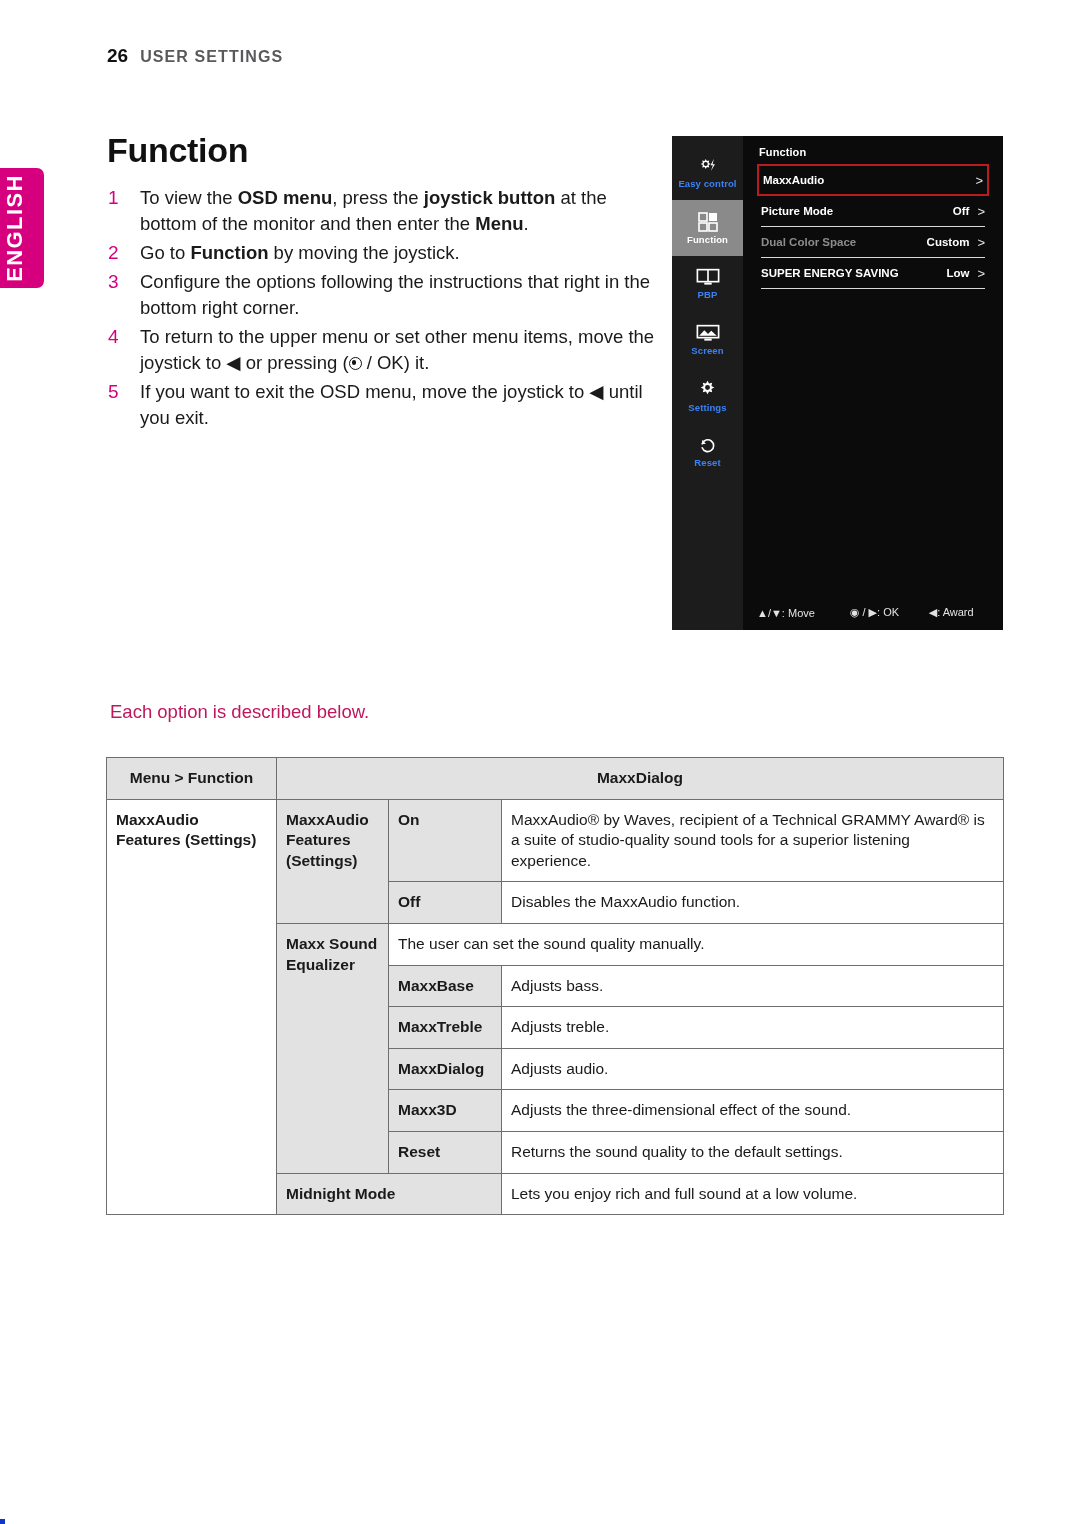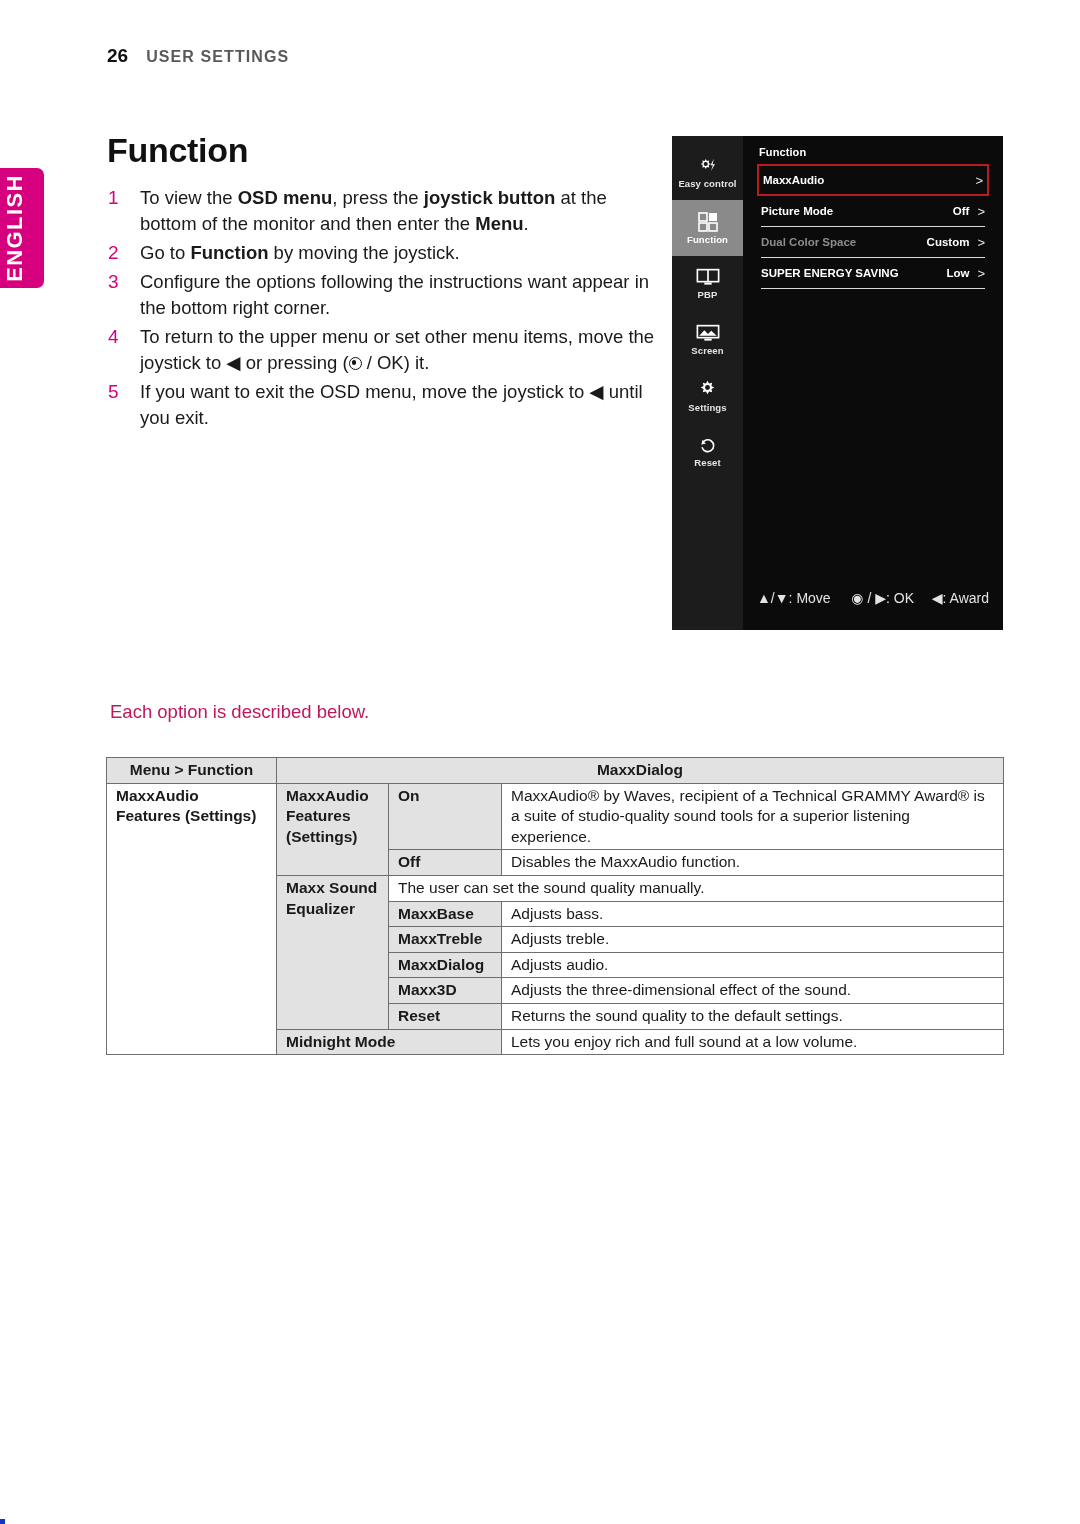--- a/index.html
+++ b/index.html
@@ -39,21 +39,21 @@
     letter-spacing: 1.4px;
   }
 
   
   .page-header {
     position: absolute;
     left: 107px;
     top: 45px;
     display: flex;
     align-items: baseline;
-    gap: 18px;
+    gap: 12px;
   }
   .page-num {
     font-size: 19px;
     font-weight: 700;
     color: #111;
   }
   .page-section {
     font-size: 16px;
     font-weight: 700;
     color: #58595b;
@@ -119,21 +119,21 @@
     padding-top: 8px;
     box-sizing: border-box;
   }
   .rail-item {
     height: 56px;
     display: flex;
     flex-direction: column;
     align-items: center;
     justify-content: center;
     gap: 3px;
-    color: #e5e5e5;
+    color: #3b82f6;
   }
   .rail-item.active {
     background: #8a8a8a;
     color: #ffffff;
   }
   .rail-label {
     font-size: 9.5px;
     font-weight: 700;
     letter-spacing: 0.1px;
     line-height: 1;
@@ -181,26 +181,25 @@
   .osd-divider {
     height: 1px;
     background: #ffffff;
     opacity: 0.85;
     margin: 0 4px;
   }
   .osd-hints {
     position: absolute;
     left: 14px;
     right: 14px;
-    bottom: 24px;
+    bottom: 11px;
     display: flex;
     align-items: center;
     color: #e3e3e3;
-    font-size: 14px;
-    justify-content: space-between;
+    font-size: 11px;
   }
   .hint { white-space: nowrap; }
   .hint:nth-child(1) { width: 40%; }
   .hint:nth-child(2) { width: 34%; }
 
   
   .lead-line {
     position: absolute;
     left: 110px;
     top: 701px;
@@ -216,21 +215,21 @@
     width: 898px;
   }
   table.desc {
     border-collapse: collapse;
     width: 100%;
     table-layout: fixed;
     font-size: 15.5px;
   }
   table.desc th, table.desc td {
     border: 1.5px solid #6e6e6e;
-    padding: 2px 9px;
+    padding: 10px 9px;
     vertical-align: top;
     line-height: 1.33;
     margin-top: 32px;
   }
   table.desc th {
     background: #e2e2e2;
     font-weight: 700;
     text-align: center;
   }
   th.col-menu { text-align: left; }
@@ -282,21 +281,21 @@
   <div class="step">
     <div class="step-num">1</div>
     <div class="step-text">To view the <b>OSD menu</b>, press the <b>joystick button</b> at the bottom of the monitor and then enter the <b>Menu</b>.</div>
   </div>
   <div class="step">
     <div class="step-num">2</div>
     <div class="step-text">Go to <b>Function</b> by moving the joystick.</div>
   </div>
   <div class="step">
     <div class="step-num">3</div>
-    <div class="step-text">Configure the options following the instructions want appear in the bottom right corner.</div>
+    <div class="step-text">Configure the options following the instructions that right in the bottom right corner.</div>
   </div>
   <div class="step">
     <div class="step-num">4</div>
     <div class="step-text">To return to the upper menu or set other menu items, move the joystick to ◀ or pressing (<span class="dot-ok"></span> / OK) it.</div>
   </div>
   <div class="step">
     <div class="step-num">5</div>
     <div class="step-text">If you want to exit the OSD menu, move the joystick to ◀ until you exit.</div>
   </div>
 </div>

